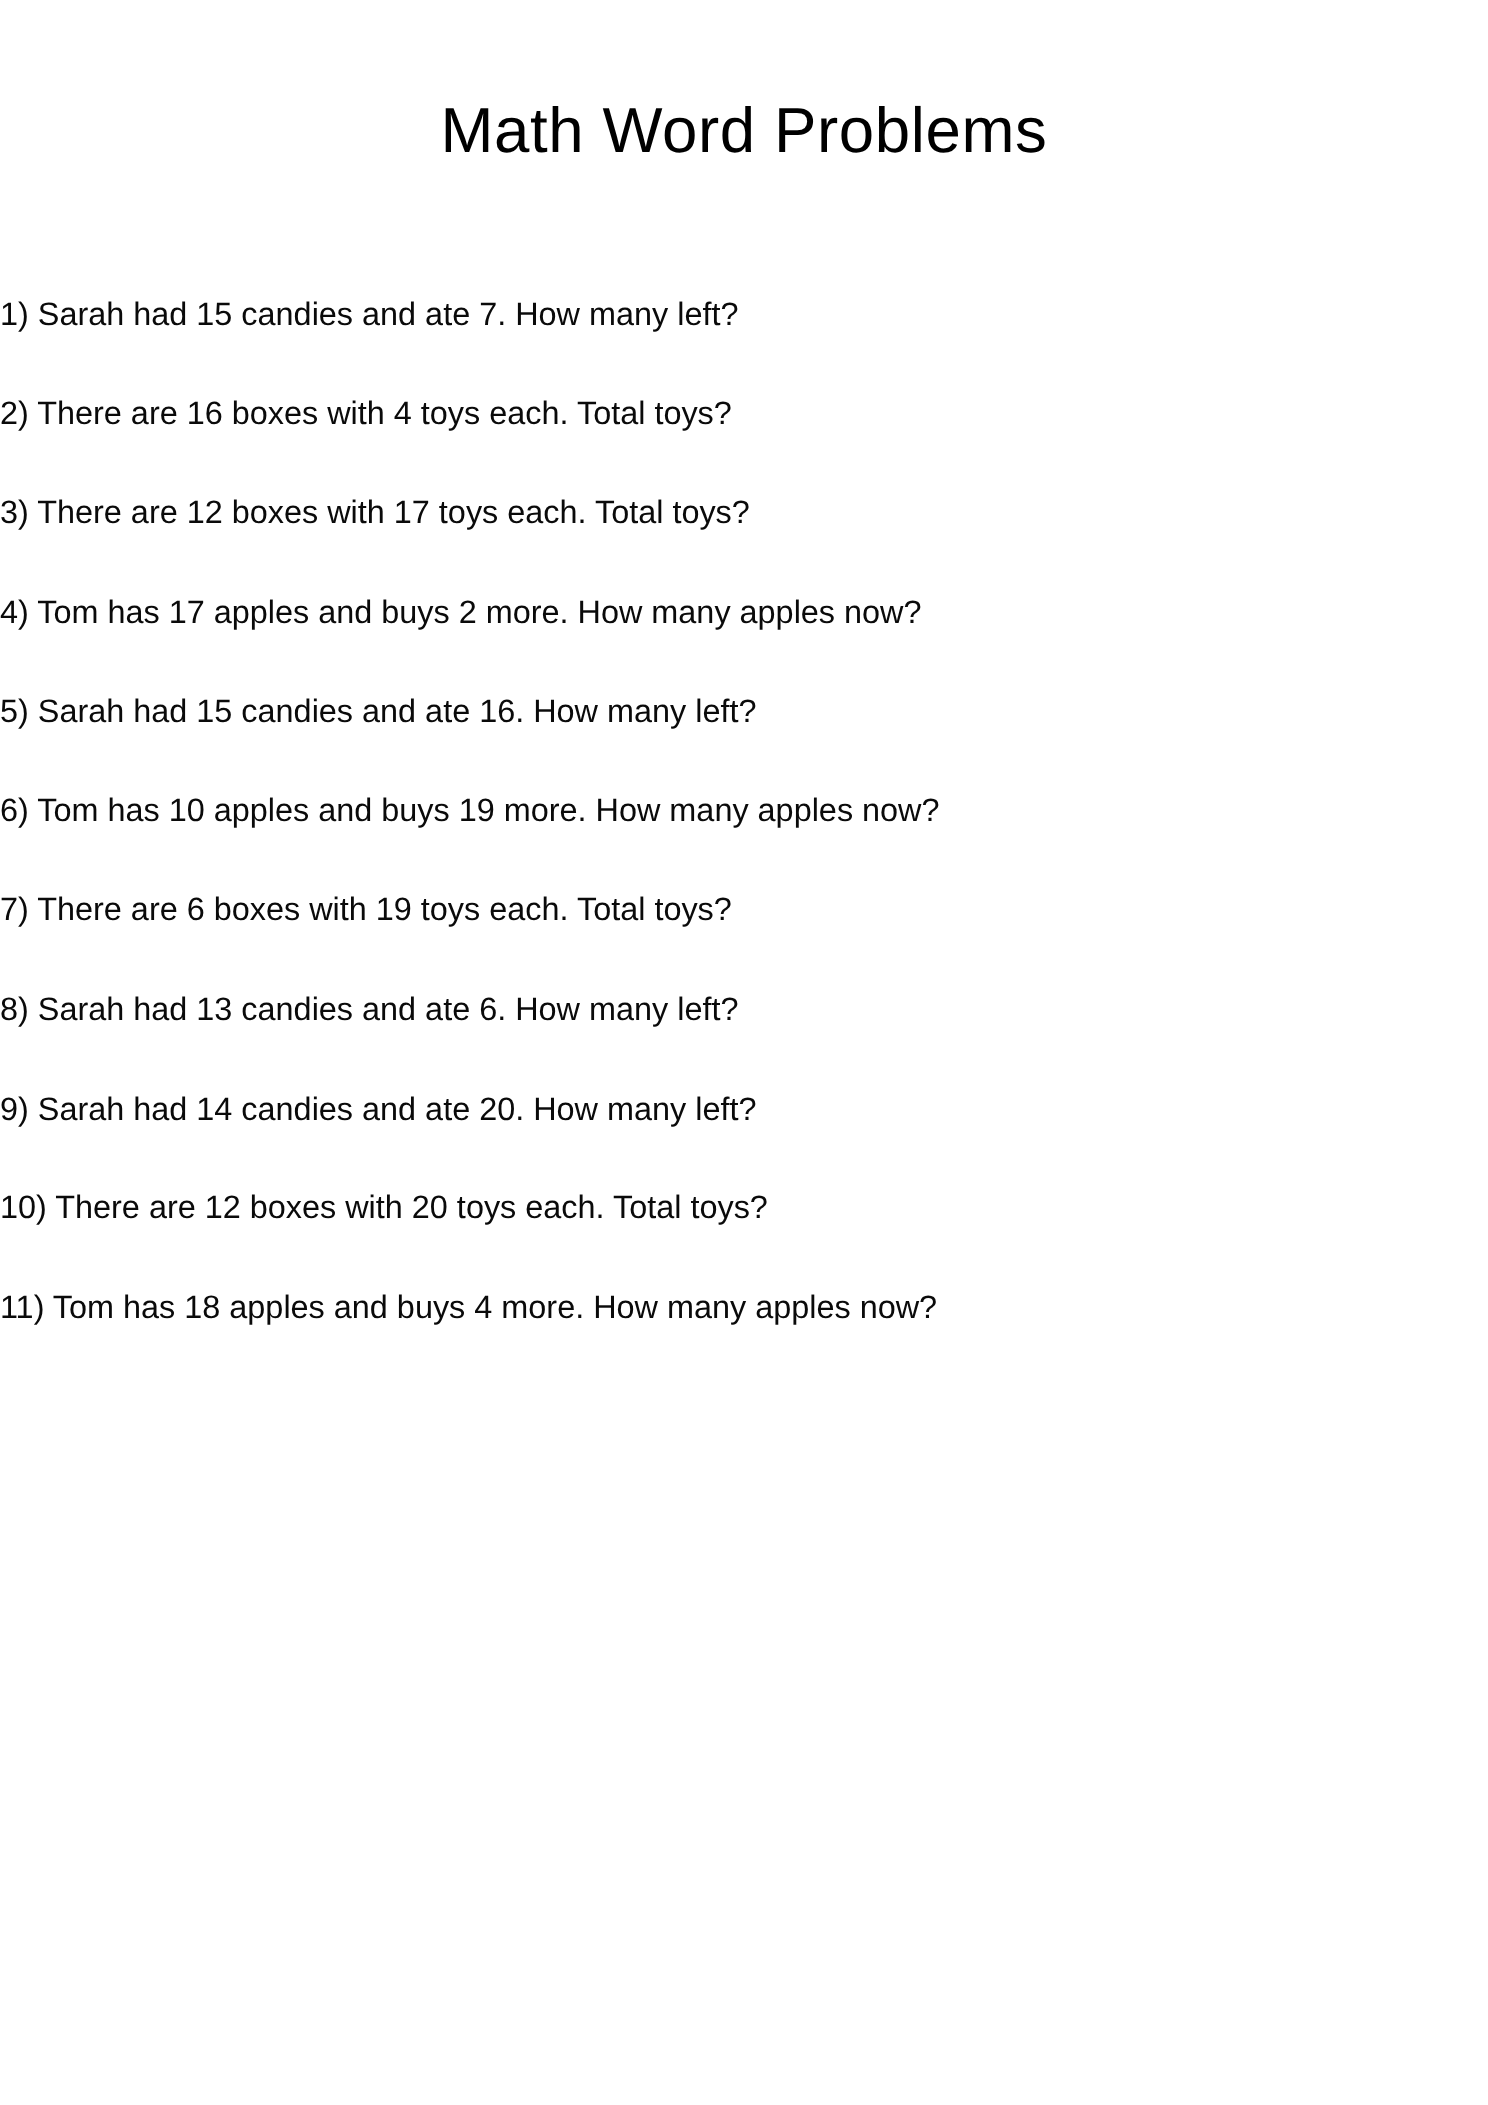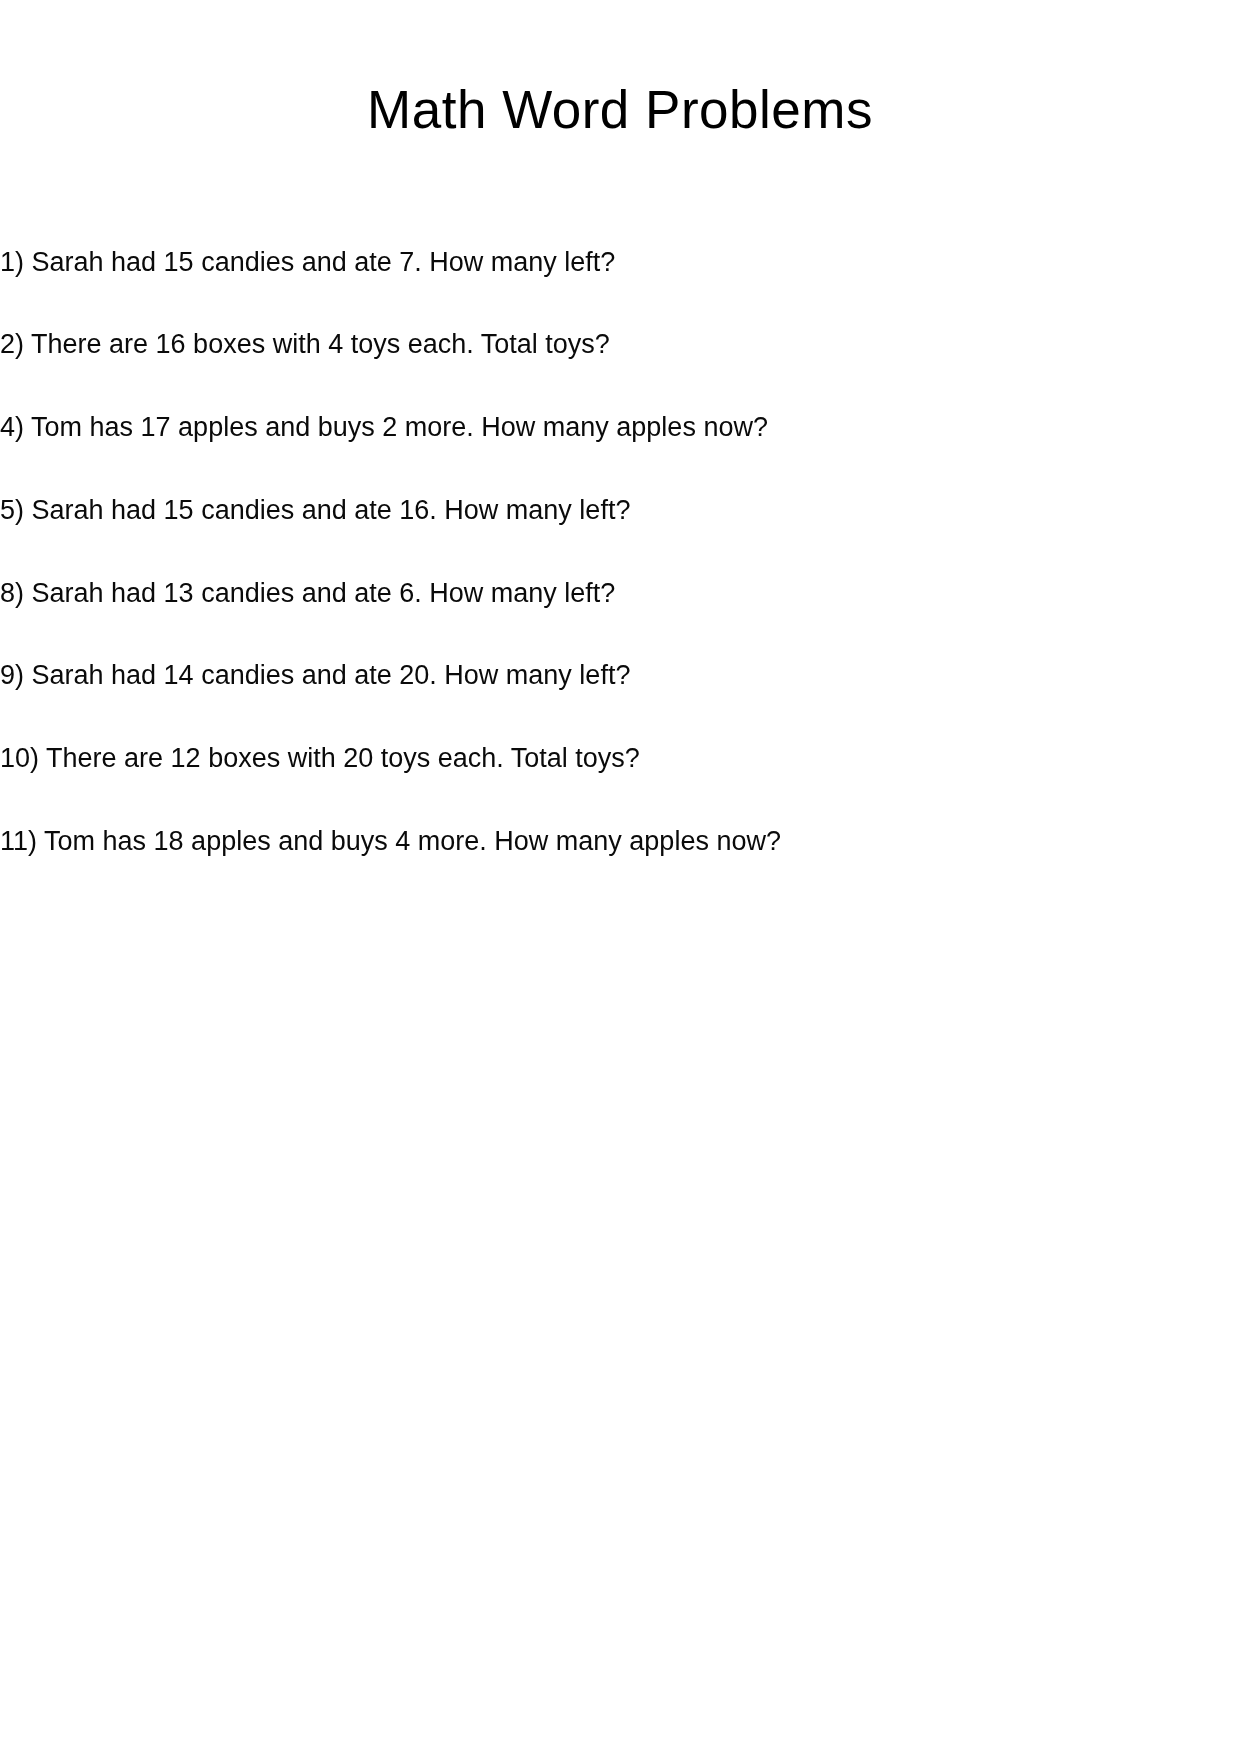--- a/index.html
+++ b/index.html
@@ -56,21 +56,24 @@
 
 <div class="page">
 
   <div class="header">
     <h1 class="title">Math Word Problems</h1>
   </div>
 
   <div class="problems">
     <div class="problem">1) Sarah had 15 candies and ate 7. How many left?</div>
     <div class="problem">2) There are 16 boxes with 4 toys each. Total toys?</div>
+    <div class="problem">3) There are 12 boxes with 17 toys each. Total toys?</div>
     <div class="problem">4) Tom has 17 apples and buys 2 more. How many apples now?</div>
     <div class="problem">5) Sarah had 15 candies and ate 16. How many left?</div>
+    <div class="problem">6) Tom has 10 apples and buys 19 more. How many apples now?</div>
+    <div class="problem">7) There are 6 boxes with 19 toys each. Total toys?</div>
     <div class="problem">8) Sarah had 13 candies and ate 6. How many left?</div>
     <div class="problem">9) Sarah had 14 candies and ate 20. How many left?</div>
     <div class="problem">10) There are 12 boxes with 20 toys each. Total toys?</div>
     <div class="problem">11) Tom has 18 apples and buys 4 more. How many apples now?</div>
   </div>
 
 </div>
 
 </body></html>

